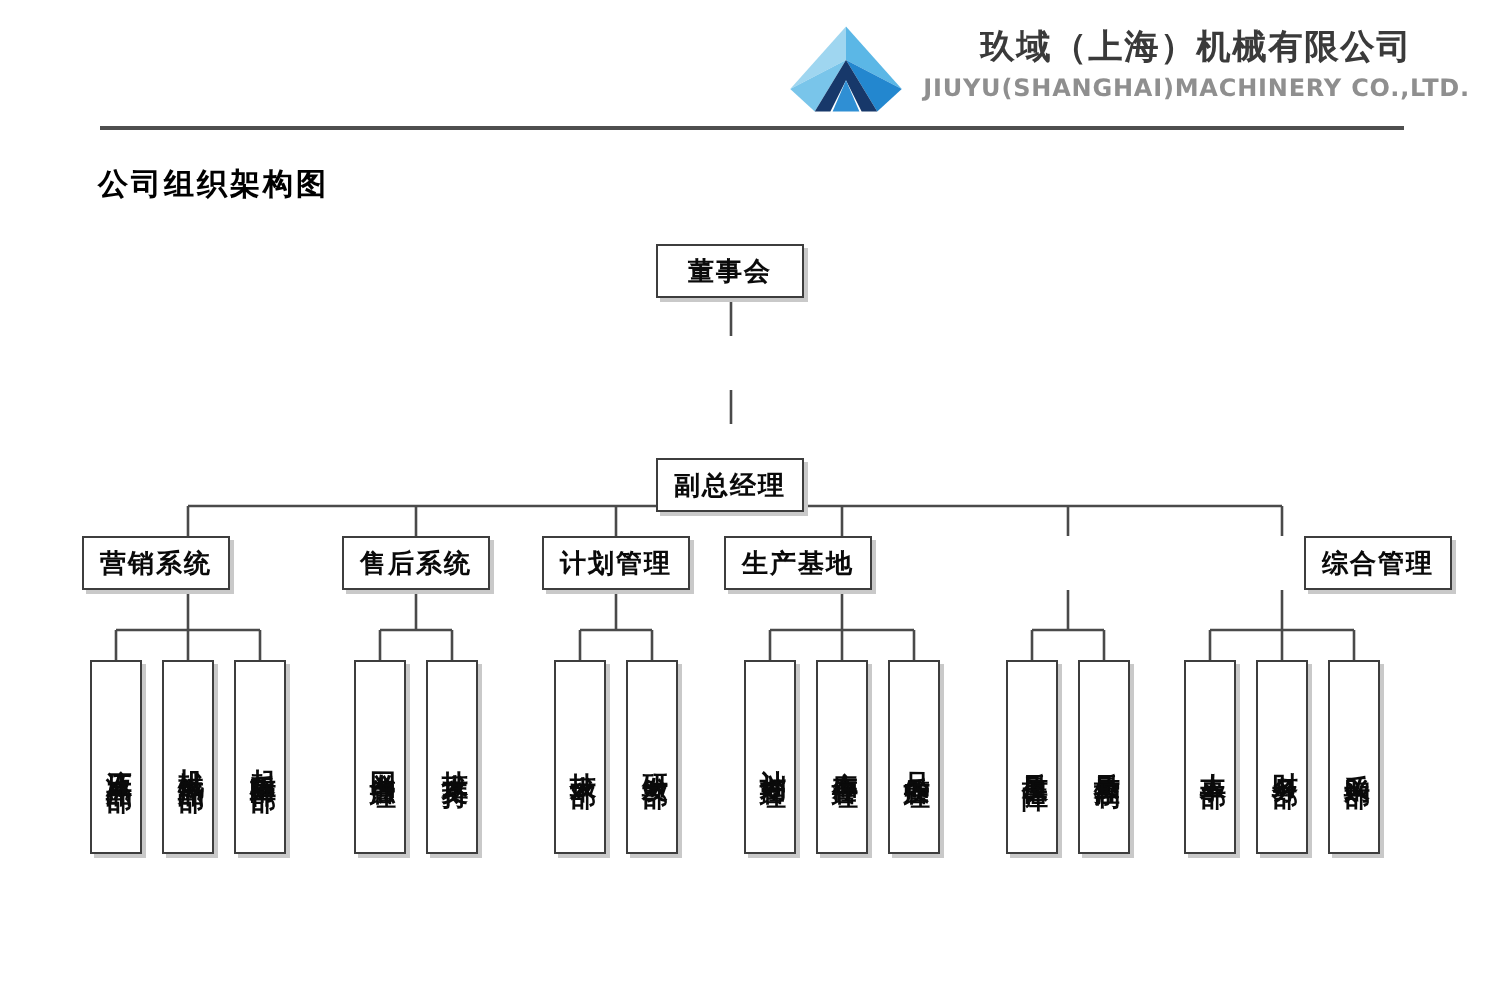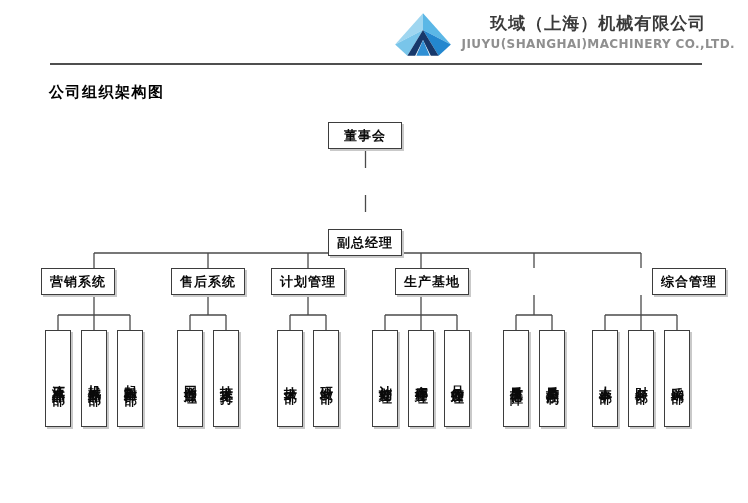--- a/index.html
+++ b/index.html
@@ -100,21 +100,21 @@
       <line x1="605" y1="315" x2="605" y2="330"></line>
       <line x1="677" y1="315" x2="677" y2="330"></line>
     </svg>
 
     <div class="hbox" style="left:328px;top:122px;">董事会</div>
     <div class="hbox" style="left:328px;top:212px;margin-top:17px;">副总经理</div>
 
     <div class="hbox" style="left:41px;top:268px;">营销系统</div>
     <div class="hbox" style="left:171px;top:268px;">售后系统</div>
     <div class="hbox" style="left:271px;top:268px;">计划管理</div>
-    <div class="hbox" style="left:395px;top:268px;">生产基地</div>
+    <div class="hbox" style="left:362px;top:268px;">生产基地</div>
     <div class="hbox" style="left:604px;top:268px;margin-left:48px;">综合管理</div>
 
     <div class="vbox" style="left:45px;">液压产品部</div>
     <div class="vbox" style="left:81px;">机械产品部</div>
     <div class="vbox" style="left:117px;">起重附件部</div>
 
     <div class="vbox" style="left:177px;">网点管理</div>
     <div class="vbox" style="left:213px;">技术支持</div>
 
     <div class="vbox" style="left:277px;">技术部</div>

